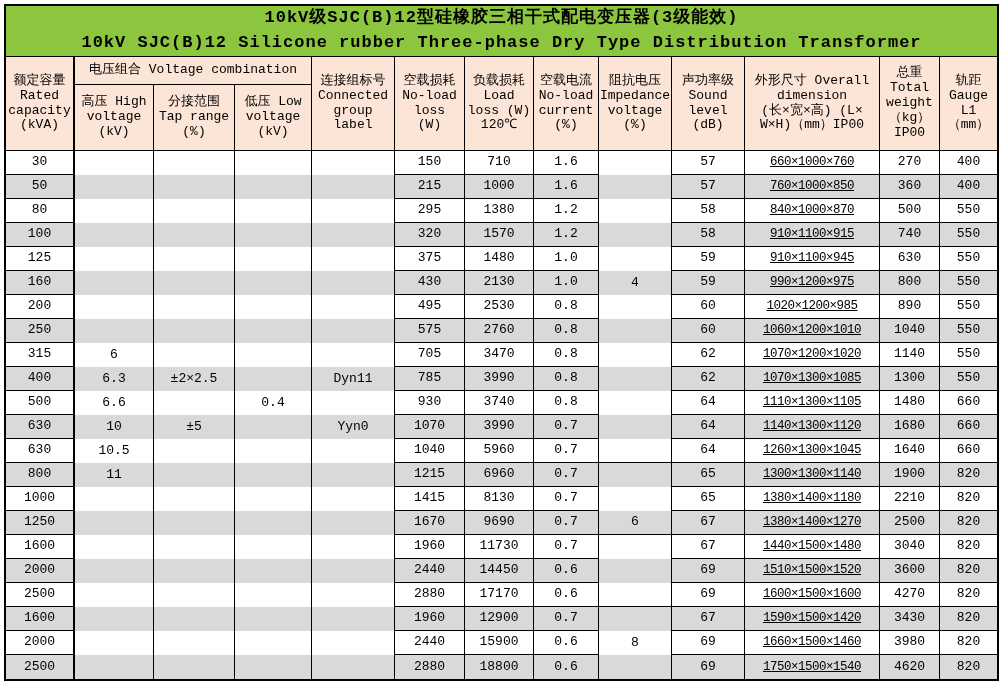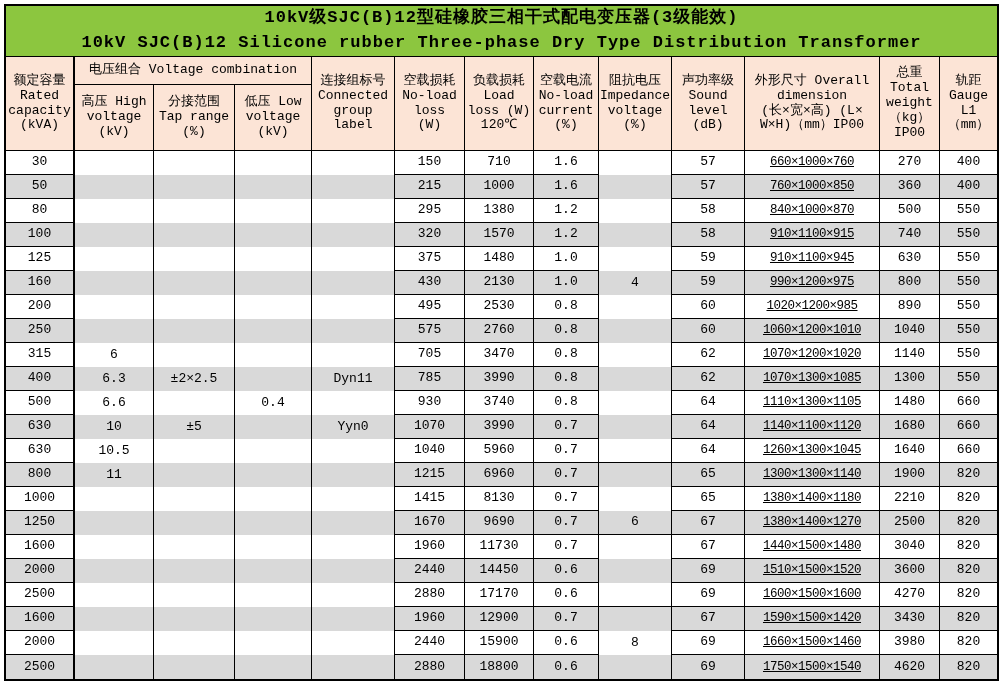--- a/index.html
+++ b/index.html
@@ -287,21 +287,21 @@
           <td>630</td>
           <td class="nb">10</td>
           <td class="nb">±5</td>
           <td class="nb"></td>
           <td class="nb">Yyn0</td>
           <td>1070</td>
           <td>3990</td>
           <td>0.7</td>
           <td class="nb"></td>
           <td>64</td>
-          <td class="dim">1140×1100×1120</td>
+          <td class="dim">1140×1300×1120</td>
           <td>1680</td>
           <td class="end">660</td>
         </tr>
         <tr>
           <td>630</td>
           <td class="nb">10.5</td>
           <td class="nb"></td>
           <td class="nb"></td>
           <td class="nb"></td>
           <td>1040</td>

